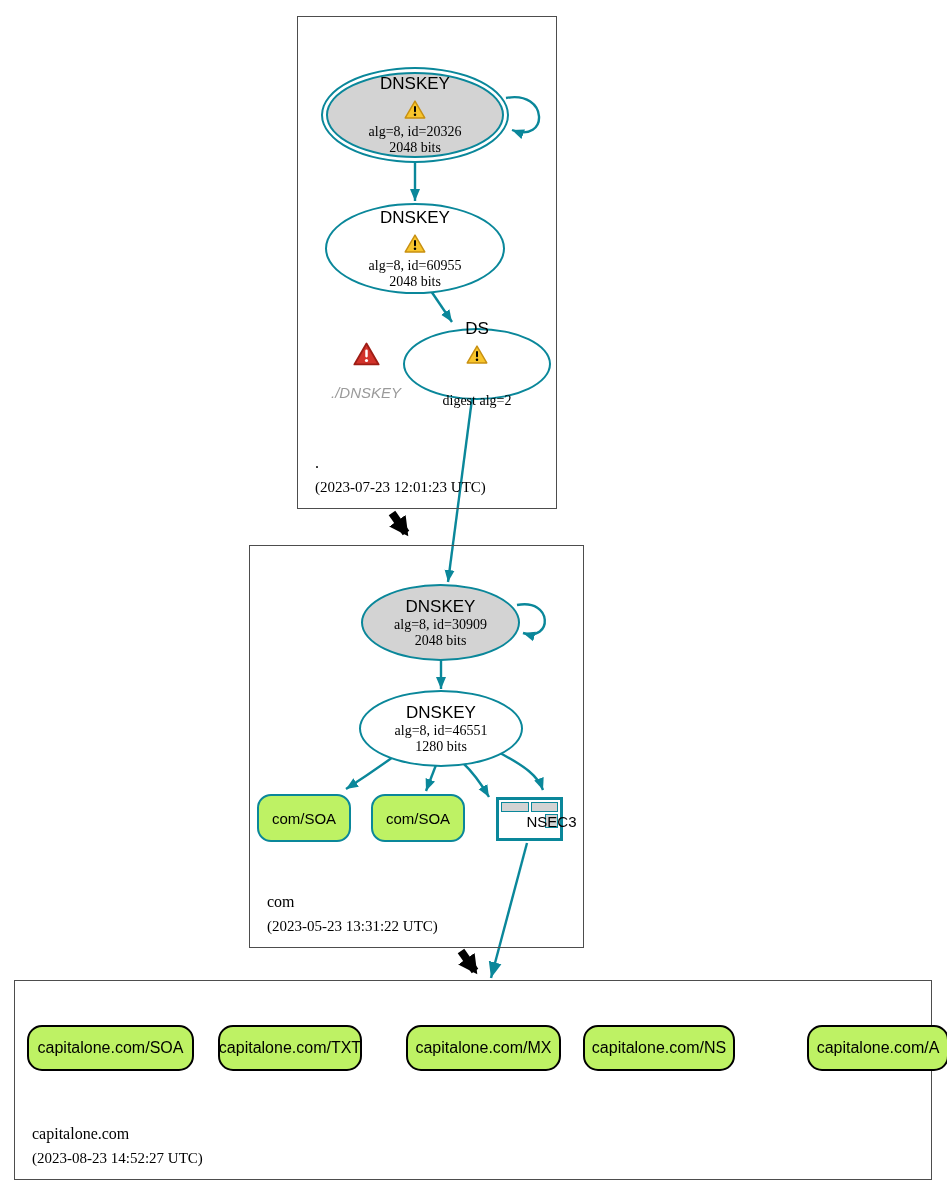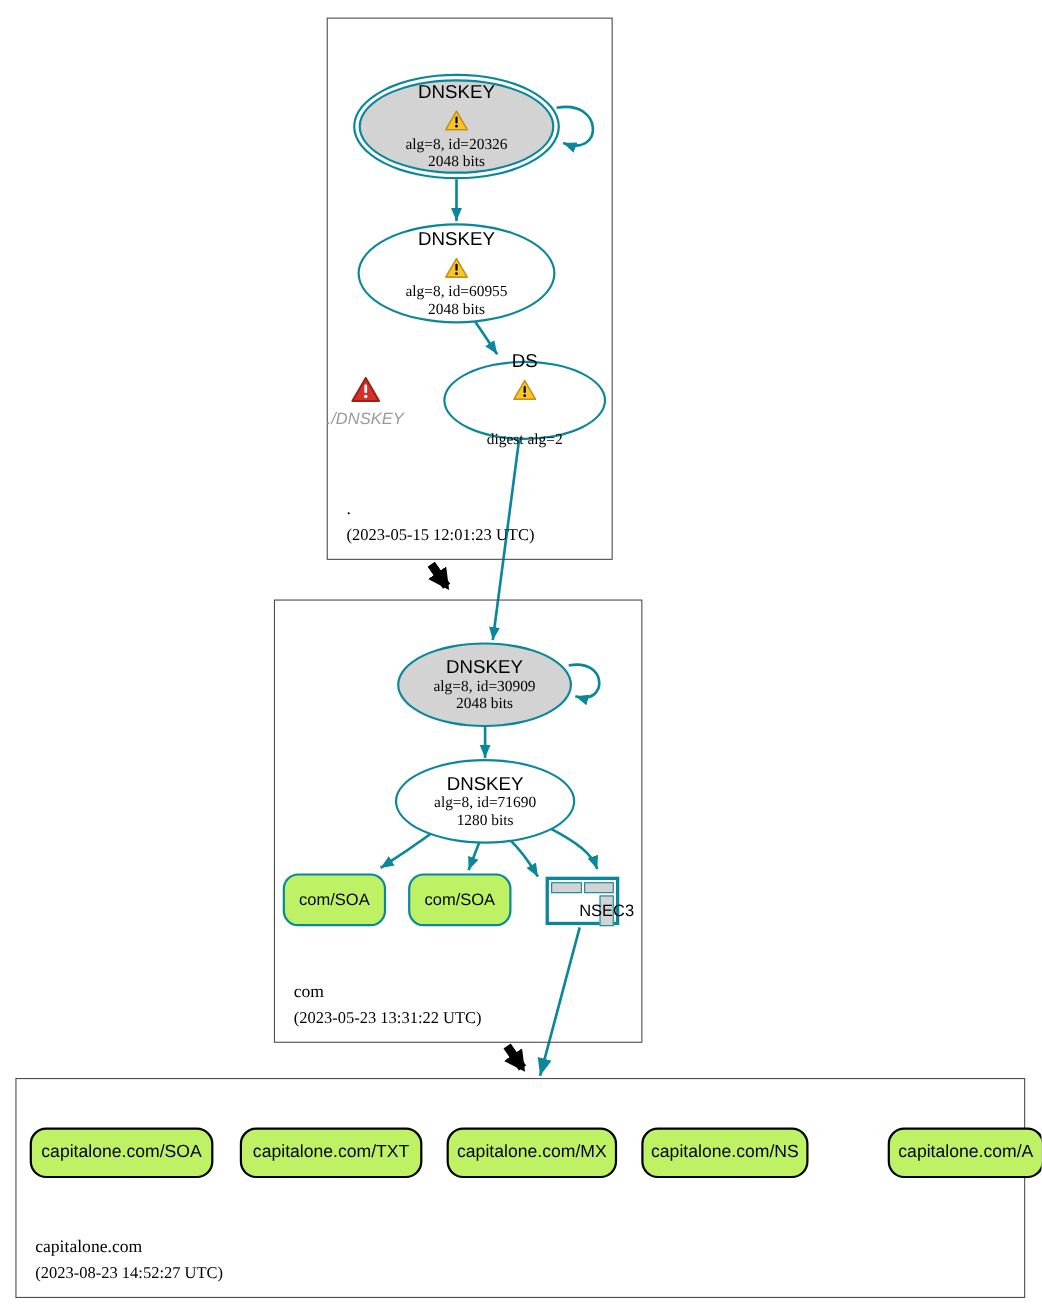--- a/index.html
+++ b/index.html
@@ -129,21 +129,21 @@
   .nsec3 .cell {
     flex: 1;
     background: var(--node-gray);
     border: 1.5px solid var(--accent-teal);
     box-sizing: border-box;
   }
   .nsec3 .row2 {
     background: var(--node-gray);
     border: 1.5px solid var(--accent-teal);
     box-sizing: border-box;
-    height: 28px;
+    height: 14px;
     display: flex;
     align-items: center;
     justify-content: center;
     font-family: "Liberation Sans", sans-serif;
     font-size: 15px;
     margin-left: 44px;
   }
 
   .error-callout {
     position: absolute;
@@ -193,21 +193,21 @@
     <path class="edge" d="M 498,752 C 525,766 538,776 543,790" marker-end="url(#mTeal)"></path>
 
     <path class="edge" d="M 527,843 L 491,978" marker-end="url(#mTealBig)"></path>
 
     <path class="edge fat" d="M 392,513 L 406,533" marker-end="url(#mBlack)"></path>
     <path class="edge fat" d="M 461,951 L 475,971" marker-end="url(#mBlack)"></path>
   </svg>
 
   <div class="zone-box" style="left:297px; top:16px; width:260px; height:493px;">
     <div class="zone-label" style="bottom:36px;">.</div>
-    <div class="zone-ts" style="bottom:12px;">(2023-05-15 12:01:23 UTC)</div>
+    <div class="zone-ts" style="bottom:12px;">(2023-07-23 12:01:23 UTC)</div>
   </div>
 
   <div class="ellipse2" style="left:321px; top:67px; width:188px; height:96px;">
     <div class="inner gray-fill">
       <div class="node-title">
         <span>DNSKEY</span>
         <span class="icon">
           <svg width="22" height="19" viewBox="0 0 24 21">
             <path d="M12 1.2 L22.8 19.8 H1.2 Z" fill="var(--warning-fill)" stroke="var(--warning-border)" stroke-width="1.6" stroke-linejoin="round"></path>
             <rect x="10.9" y="6.5" width="2.2" height="7" rx="1" fill="#000"></rect>
@@ -242,21 +242,21 @@
         <svg width="22" height="19" viewBox="0 0 24 21">
           <path d="M12 1.2 L22.8 19.8 H1.2 Z" fill="var(--warning-fill)" stroke="var(--warning-border)" stroke-width="1.6" stroke-linejoin="round"></path>
           <rect x="10.9" y="6.5" width="2.2" height="7" rx="1" fill="#000"></rect>
           <circle cx="12" cy="16.3" r="1.4" fill="#000"></circle>
         </svg>
       </span>
     </div>
     <div class="node-detail">digest alg=2</div>
   </div>
 
-  <div class="error-callout" style="left:292px; top:342px; width:80px;">
+  <div class="error-callout" style="left:326px; top:342px; width:80px;gap:13px;">
     <span class="icon">
       <svg width="27" height="24" viewBox="0 0 24 21">
         <path d="M12 1.2 L22.8 19.8 H1.2 Z" fill="var(--error-fill)" stroke="var(--error-border)" stroke-width="1.6" stroke-linejoin="round"></path>
         <rect x="10.9" y="6.5" width="2.2" height="7" rx="1" fill="#fff"></rect>
         <circle cx="12" cy="16.3" r="1.4" fill="#fff"></circle>
       </svg>
     </span>
     <span class="err-label">./DNSKEY</span>
   </div>
 
@@ -270,21 +270,21 @@
       <span>DNSKEY</span>
     </div>
     <div class="node-detail">alg=8, id=30909</div>
     <div class="node-detail">2048 bits</div>
   </div>
 
   <div class="ellipse" style="left:359px; top:690px; width:164px; height:77px;">
     <div class="node-title">
       <span>DNSKEY</span>
     </div>
-    <div class="node-detail">alg=8, id=71690</div>
+    <div class="node-detail">alg=8, id=46551</div>
     <div class="node-detail">1280 bits</div>
   </div>
 
   <div class="rrset" style="left:257px; top:794px; width:94px; height:48px;">
     <span>com/SOA</span>
   </div>
   <div class="rrset" style="left:371px; top:794px; width:94px; height:48px;">
     <span>com/SOA</span>
   </div>
 
@@ -297,21 +297,21 @@
   </div>
 
   <div class="zone-box" style="left:14px; top:980px; width:918px; height:200px;">
     <div class="zone-label" style="bottom:36px;">capitalone.com</div>
     <div class="zone-ts" style="bottom:12px;">(2023-08-23 14:52:27 UTC)</div>
   </div>
 
   <div class="rrset black" style="left:27px; top:1025px; width:167px; height:46px;">
     <span>capitalone.com/SOA</span>
   </div>
-  <div class="rrset black" style="left:218px; top:1025px; width:166px; height:46px;">
+  <div class="rrset black" style="left:218px; top:1025px; width:144px; height:46px;">
     <span>capitalone.com/TXT</span>
   </div>
   <div class="rrset black" style="left:406px; top:1025px; width:155px; height:46px;">
     <span>capitalone.com/MX</span>
   </div>
   <div class="rrset black" style="left:583px; top:1025px; width:152px; height:46px;">
     <span>capitalone.com/NS</span>
   </div>
   <div class="rrset black" style="left:807px; top:1025px; width:142px; height:46px;">
     <span>capitalone.com/A</span>

